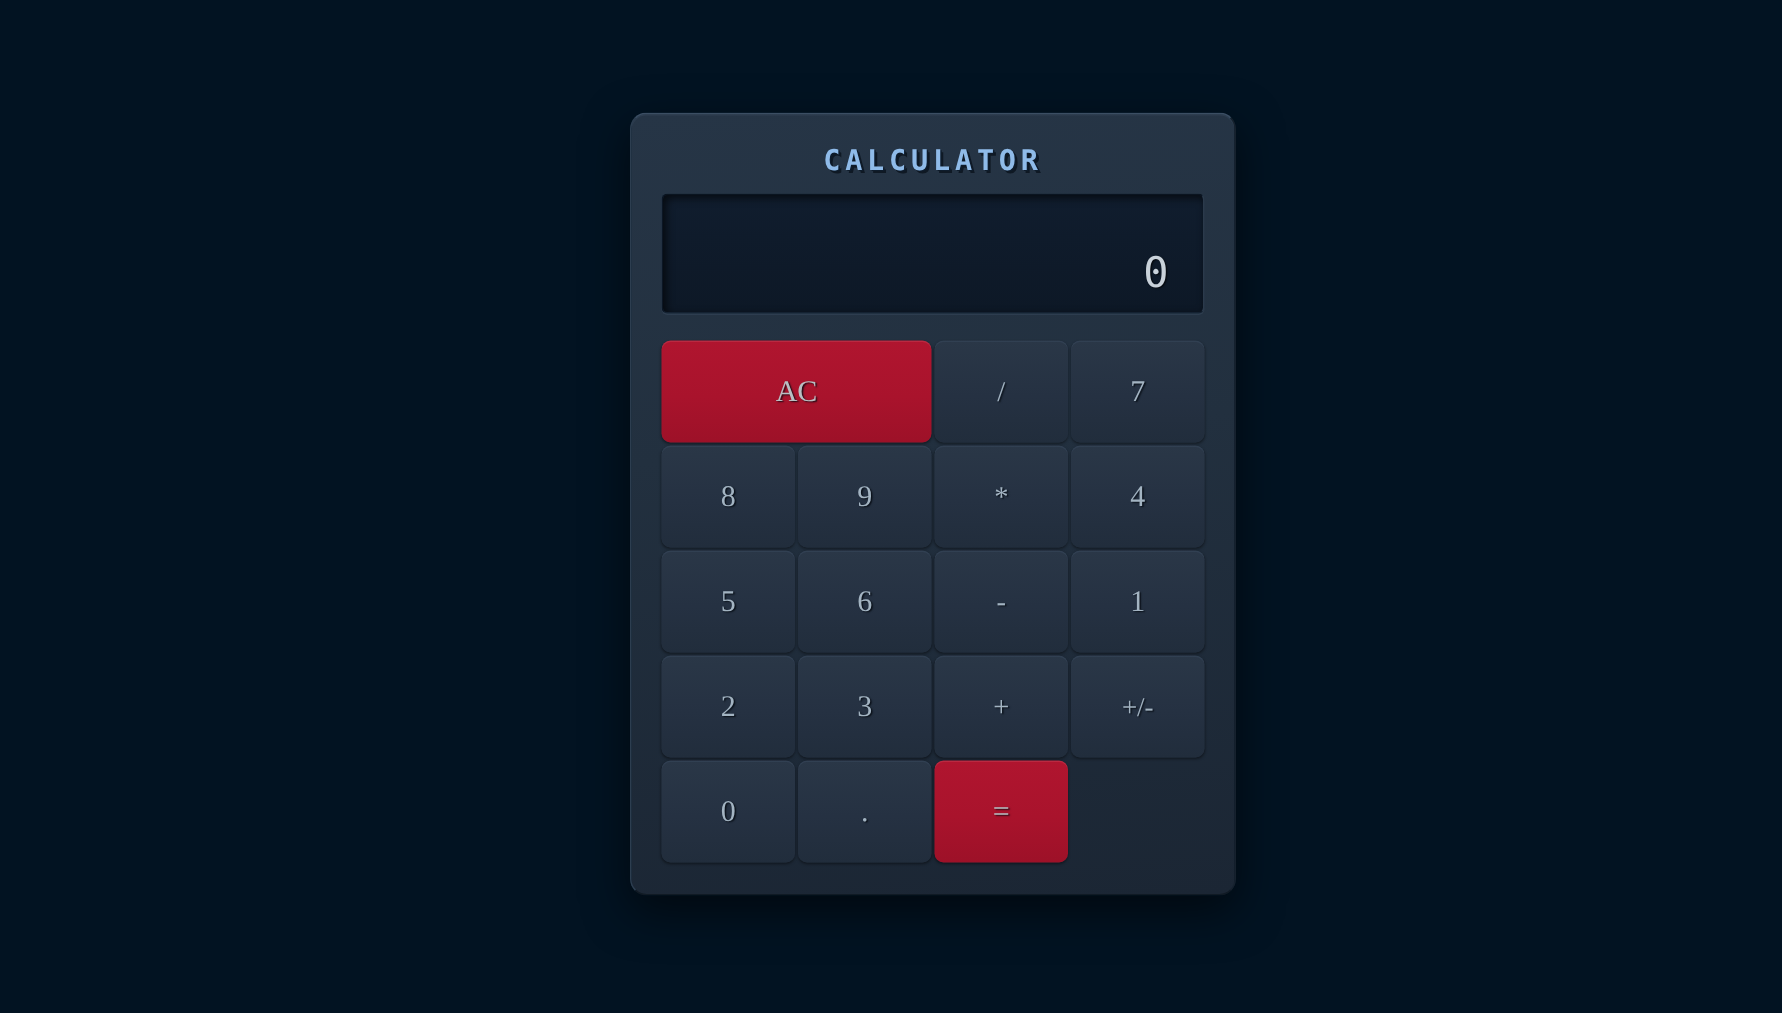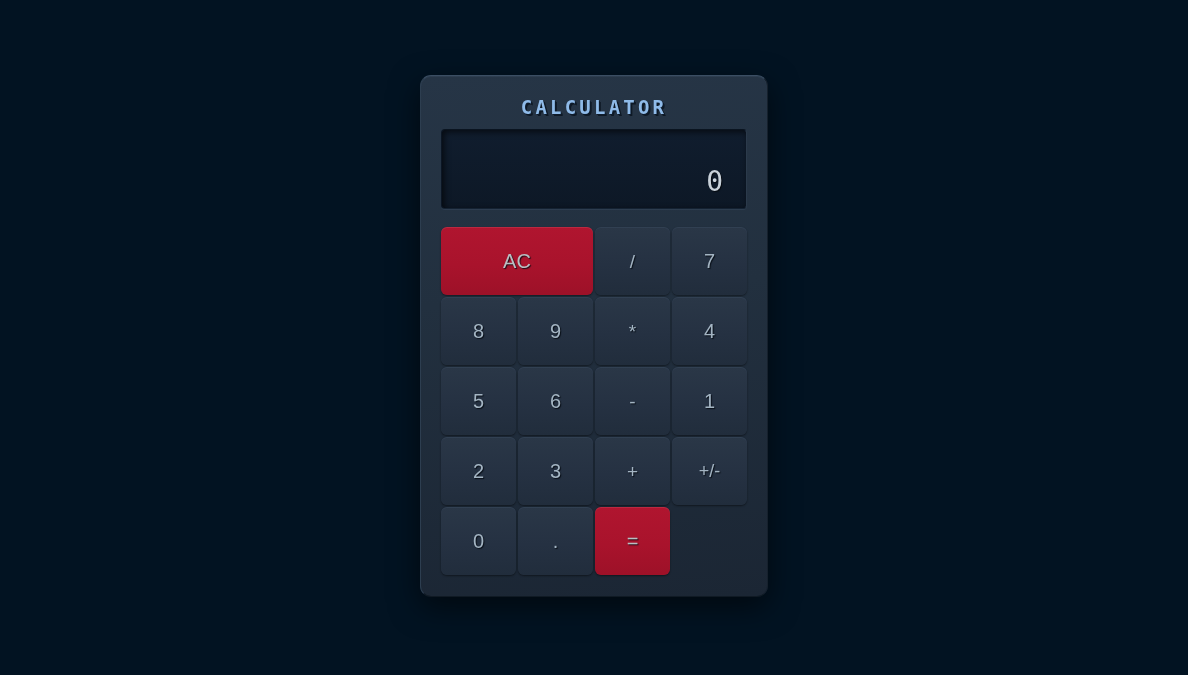--- a/index.html
+++ b/index.html
@@ -22,21 +22,21 @@
     inset: 0;
     width: 1188px;
     height: 675px;
   }
 
   
   .calculator {
     position: absolute;
     left: 420px;
     top: 75px;
-    width: 348px;
+    width: 404px;
     height: 522px;
     background: linear-gradient(175deg, #263546 0%, #22303f 42%, #1b2634 100%);
     border-radius: 11px;
     border-top: 1px solid #3b4e63;
     border-left: 1px solid #2d3e50;
     border-right: 1px solid #16212d;
     border-bottom: 1px solid #101a24;
     box-shadow:
       0 10px 30px rgba(0,0,0,0.55),
       inset 0 1px 0 rgba(120,150,180,0.10);
@@ -99,21 +99,21 @@
     margin-top: 18px;
     display: grid;
     grid-template-columns: repeat(4, 1fr);
     grid-auto-rows: 68px;
     gap: 2px;
   }
 
   .key {
     border: none;
     border-radius: 6px;
-    font-family: Liberation Sans, sans-serif;
+    font-family: Liberation Serif, serif;
     font-size: 20px;
     color: #a3b4c2;
     cursor: pointer;
     display: flex;
     align-items: center;
     justify-content: center;
     line-height: 1;
     user-select: none;
     text-shadow: 1px 1px 1px rgba(5,10,18,0.85);
     background: linear-gradient(180deg, #2a3747 0%, #253142 55%, #212d3c 100%);

